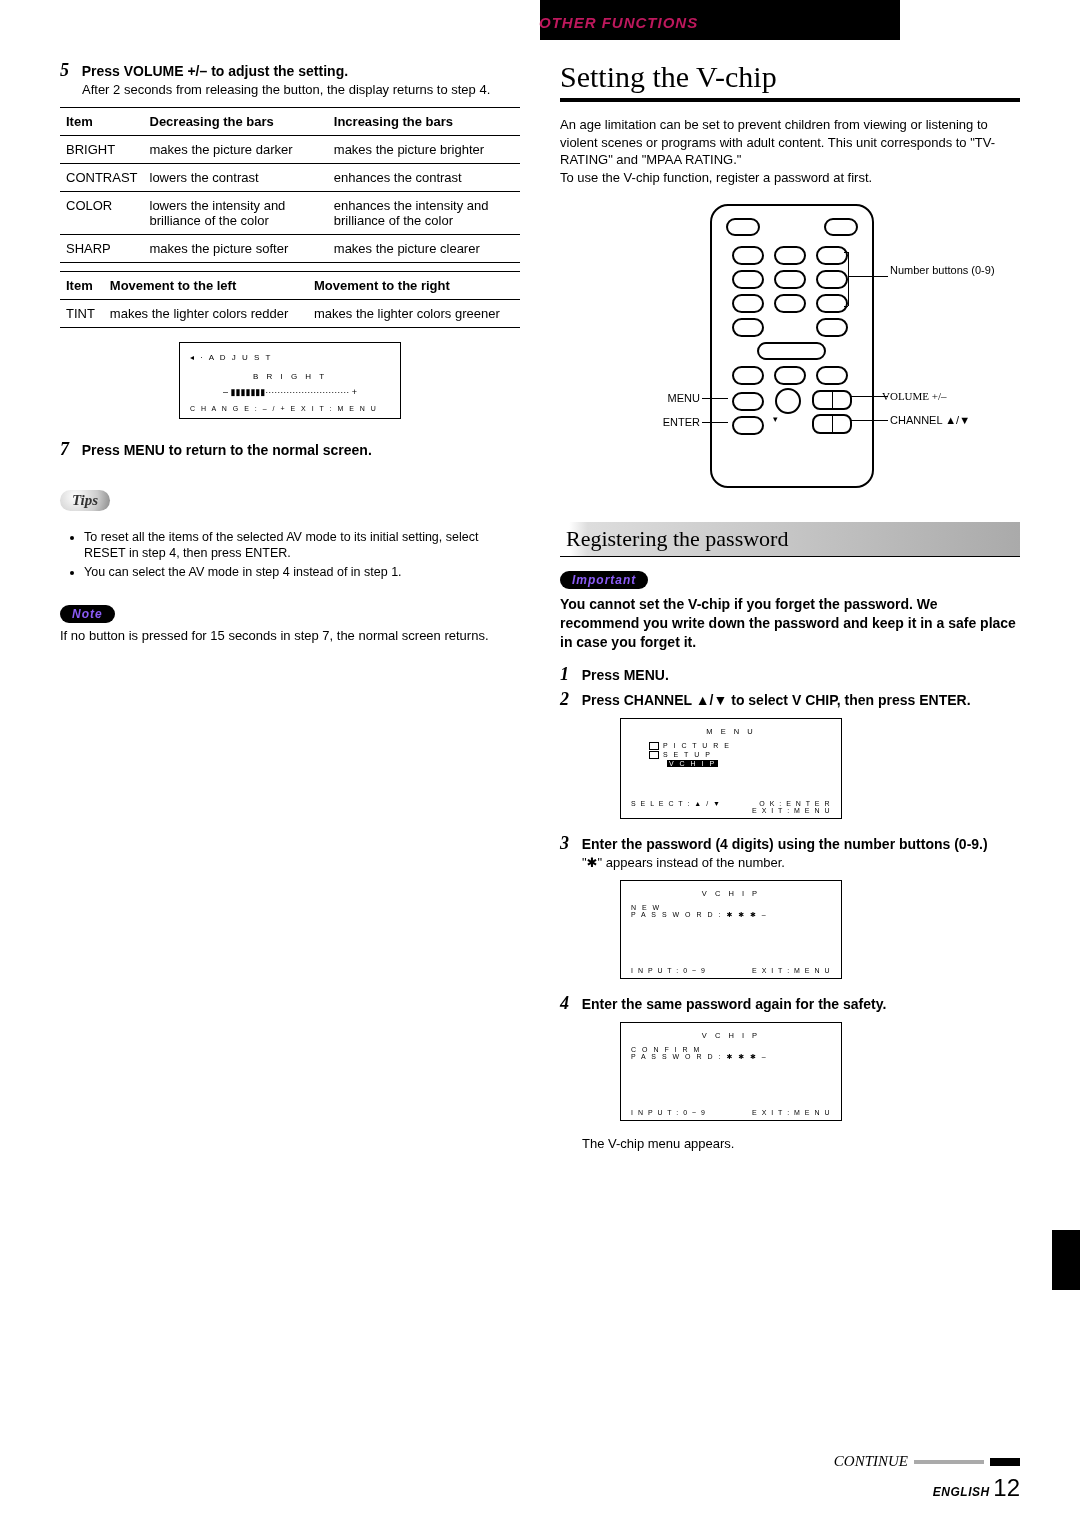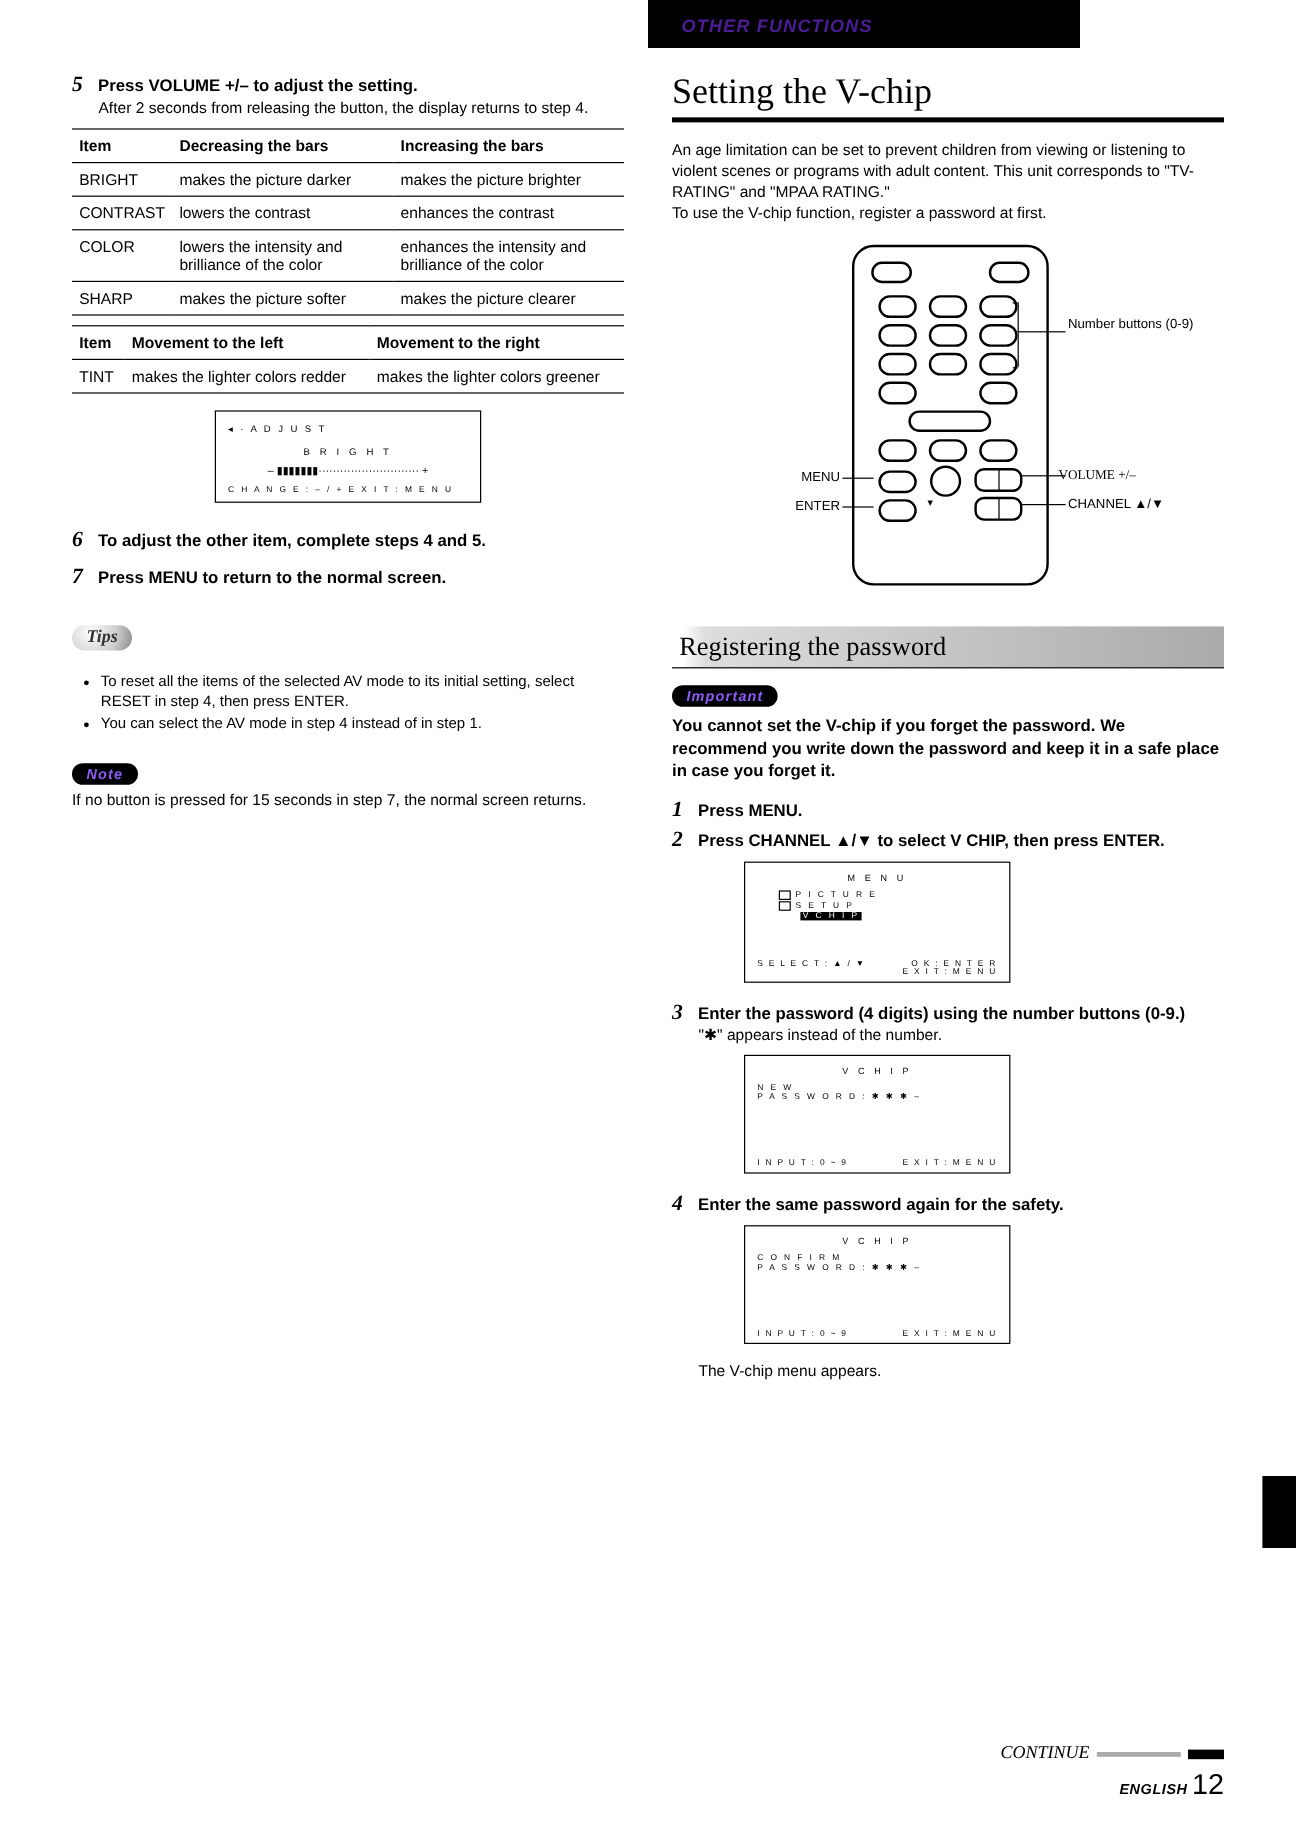--- a/index.html
+++ b/index.html
@@ -21,25 +21,25 @@
     position: absolute;
     top: 0;
     left: 540px;
     width: 360px;
     height: 40px;
     background: #000;
   }
   .section-tag {
     position: absolute;
     top: 14px;
-    left: 544px;
+    left: 515px;
     width: 360px;
     text-align: left;
     padding-left: 24px;
-    color: #4c1d95;
+    color: #be185d;
     font-weight: bold;
     font-style: italic;
     letter-spacing: 1px;
     font-size: 15px;
   }
   .side-tab {
     position: absolute;
     right: 0;
     top: 1230px;
     width: 28px;
@@ -325,24 +325,20 @@
       </tbody>
         </table>
 
       <div class="osd-box">
         <div class="row1">◂ ·   A D J U S T</div>
         <div class="row-center">B R I G H T</div>
         <div class="osd-bar">–   ▮▮▮▮▮▮▮····························   +</div>
         <div class="osd-footer">C H A N G E : – / +       E X I T : M E N U</div>
       </div>
 
-      <div style="margin-bottom:10px;">
-        <span class="stepnum">6</span>
-        <span class="step-title">To adjust the other item, complete steps 4 and 5.</span>
-      </div>
       <div style="margin-bottom:30px;">
         <span class="stepnum">7</span>
         <span class="step-title">Press MENU to return to the normal screen.</span>
       </div>
 
       <div style="margin-bottom:18px;">
         <span class="tips-badge">Tips</span>
       </div>
       <ul class="tips">
         <li>To reset all the items of the selected AV mode to its initial setting, select RESET in step 4, then press ENTER.</li>

